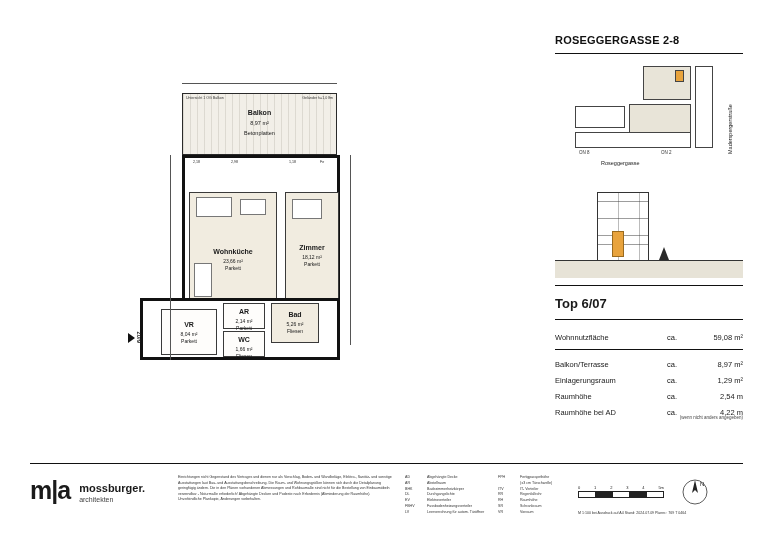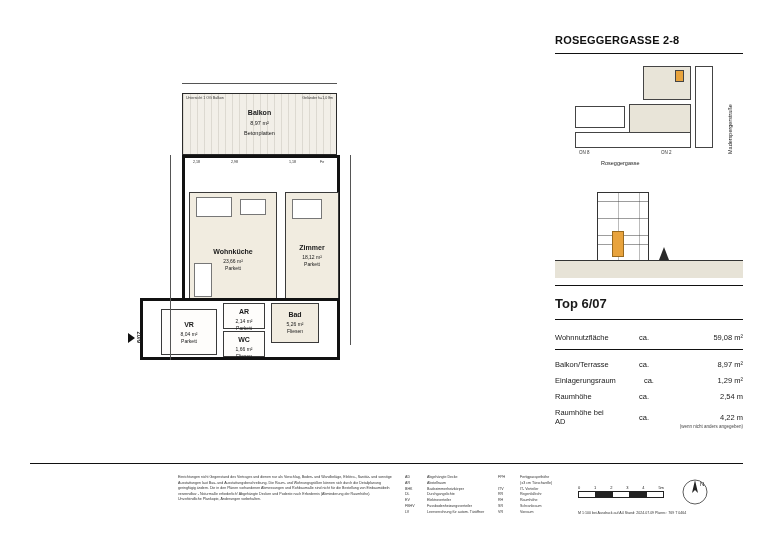--- a/index.html
+++ b/index.html
@@ -178,22 +178,22 @@
   }
   
   .top-block { margin-top: 10px; }
   .top-title { font-size: 13px; font-weight: bold; }
   .top-row1 {
     display: flex; justify-content: space-between;
     font-size: 7.5px; margin-top: 5px; color: #111;
   }
   .specs { margin-top: 13px; }
   .spec-row {
-    display: flex; align-items: center;
-    font-size: 7.5px; margin-bottom: 7px; gap: 28px;
+    display: flex; align-items: flex-start;
+    font-size: 7.5px; margin-bottom: 7px;
   }
   .spec-label { flex: 1; }
   .spec-ca { width: 22px; text-align: left; color: #111; }
   .spec-val { width: 54px; text-align: right; }
   .spec-note { font-size: 4.5px; color: #444; text-align: right; margin-top: -4px; }
   
   .footer {
     position: absolute;
     left: 30px; right: 27px; bottom: 14px;
     height: 62px;
@@ -408,20 +408,27 @@
           <span class="spec-val">4,22 m</span>
         </div>
         <div class="spec-note">(wenn nicht anders angegeben)</div>
       </div>
     </div>
   </div>
 
   <div class="footer">
     <div class="footer-line"></div>
 
+    <div class="logo">
+      <div class="logo-mark">m|a</div>
+      <div class="logo-text">
+        <div class="logo-name">mossburger.</div>
+        <div class="logo-sub">architekten</div>
+      </div>
+    </div>
 
     <div class="disclaimer">Einrichtungen nicht Gegenstand des Vertrages und dienen nur als Vorschlag, Boden- und Wandbeläge, Elektro-, Sanitär- und sonstige Ausstattungen laut Bau- und Ausstattungsbeschreibung. Die Raum- und Wohnungsgrößen können sich durch die Detailplanung geringfügig ändern. Die in den Plänen vorhandenen Abmessungen und Rohbaumaße sind nicht für die Bestellung von Einbaumöbeln verwendbar - Naturmaße erforderlich! Abgehängte Decken und Podeste nach Erfordernis (Abminderung der Raumhöhe). Unverbindliche Plankopie, Änderungen vorbehalten.</div>
 
     <div class="abbr abbr-a">
       <div class="abbr-row">
           <span class="abbr-k">AD</span>
           <span>Abgehängte Decke</span>
         </div>
       <div class="abbr-row">
           <span class="abbr-k">AR</span>

